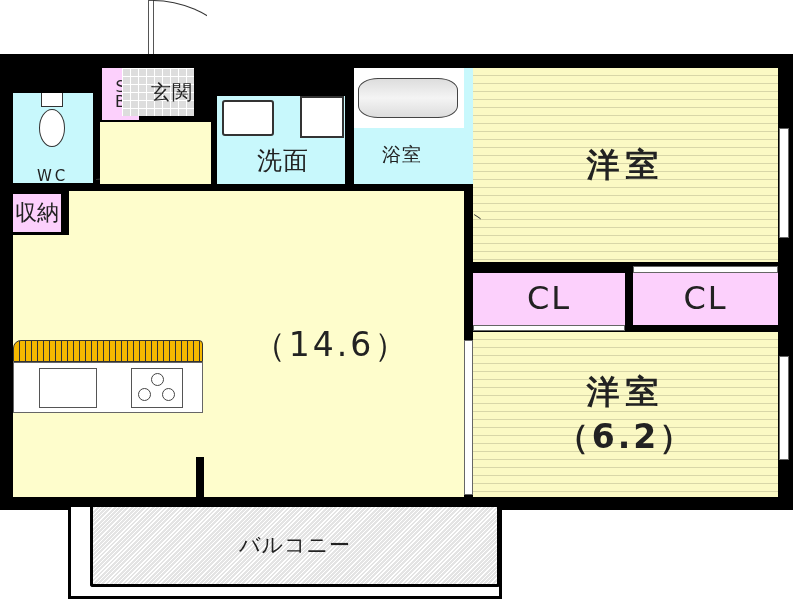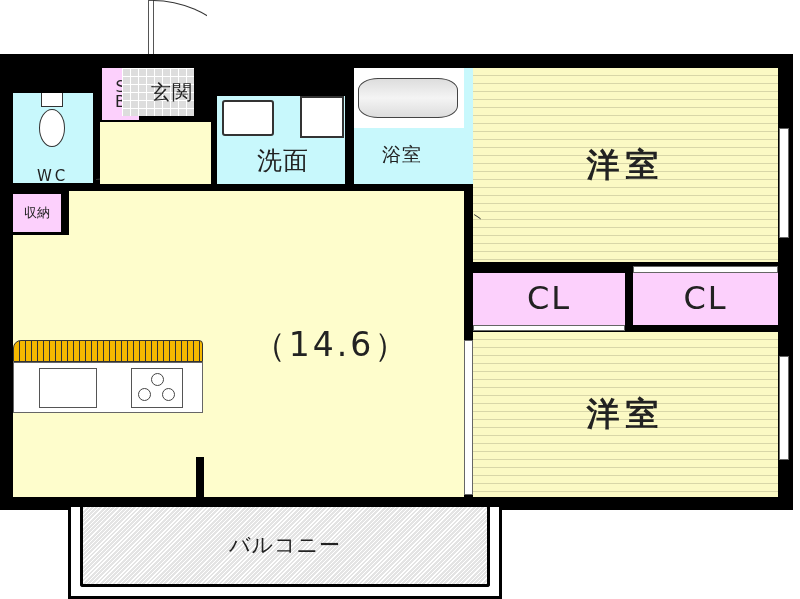--- a/index.html
+++ b/index.html
@@ -8,21 +8,21 @@
   .wall{position:absolute;background:#000;}
   .room{position:absolute;box-sizing:border-box;display:flex;flex-direction:column;align-items:center;justify-content:center;}
   .cream{background:#fefdcc;}
   .stripe{background:#fbf9c4;background-image:repeating-linear-gradient(to bottom,#fbf9c4 0px,#fbf9c4 7px,#d8d6a8 7px,#d8d6a8 8px);font-weight:bold;}
   .blue{background:#c8f8fc;}
   .pink{background:#fcd0fc;}
   .tile{background:#ddd;background-image:linear-gradient(#fff 1px,transparent 1px),linear-gradient(90deg,#fff 1px,transparent 1px);background-size:8px 8px;}
   .label{font-size:33px;letter-spacing:6px;line-height:1.35;text-align:center;white-space:nowrap;}
   .mid{font-size:32px;letter-spacing:2px;}
   .sm{font-size:20px;}
-  .balcony{background:#e4e4e4;background-image:repeating-linear-gradient(135deg,#e4e4e4 0,#e4e4e4 2px,#fff 2px,#fff 3px);}
+  .balcony{background:#e4e4e4;background-image:repeating-linear-gradient(135deg,#e4e4e4 0,#e4e4e4 2px,#fff 2px,#fff 3px);margin-left:10px;}
   .door-arc{position:absolute;border:1px solid #333;box-sizing:border-box;}
   .fix{position:absolute;border:2px solid #333;background:#fff;box-sizing:border-box;}
   .win{position:absolute;background:#fff;border:1px solid #666;box-sizing:border-box;}
 </style>
 </head>
 <body>
 
 <div class="abs" style="left:148px;top:0;width:60px;height:62px;">
   <div class="abs" style="left:0;top:0;width:6px;height:56px;background:#fff;border:1px solid #555;"></div>
   <div class="door-arc" style="left:5px;top:0;width:108px;height:112px;border-radius:0 100% 0 0;border-left:none;border-bottom:none;clip-path:inset(0 50% 50% 0);"></div>
@@ -56,21 +56,21 @@
   <span class="abs label" style="left:40px;top:48px;font-size:25px;letter-spacing:1px;">洗面</span>
 </div>
 
 <div class="room blue" style="left:354px;top:68px;width:128px;height:116px;">
   <div class="abs" style="left:0;top:0;width:110px;height:60px;background:#fff;"></div>
   <div class="abs" style="left:4px;top:10px;width:100px;height:40px;border:1px solid #444;border-radius:20px/12px;background:linear-gradient(#ddd,#f4f4f4,#ddd);"></div>
   <span class="abs label" style="left:28px;top:74px;font-size:19px;letter-spacing:1px;">浴室</span>
 </div>
 
 <div class="room pink" style="left:13px;top:194px;width:48px;height:38px;">
-  <span class="label" style="font-size:13px;letter-spacing:0;">収納</span>
+  <span class="label" style="font-size:22px;letter-spacing:0;">収納</span>
 </div>
 
 <div class="room cream" style="left:13px;top:191px;width:451px;height:306px;clip-path:polygon(0 0,100% 0,100% 100%,0 100%,0 44px,56px 44px,56px 0);">
 </div>
 <div class="room" style="left:220px;top:295px;width:190px;height:100px;">
   <span class="label" style="letter-spacing:3px;margin-left:33px;">（14.6）</span>
 </div>
 
 <div class="abs" style="left:13px;top:340px;width:190px;height:73px;">
   <div class="abs" style="left:0;top:0;width:190px;height:22px;background:#f5b800;border-radius:8px 4px 0 0;background-image:repeating-linear-gradient(90deg,#f5b800 0,#f5b800 5px,#333 5px,#333 6px);border:1px solid #333;box-sizing:border-box;"></div>
@@ -95,20 +95,21 @@
   <span class="label mid">CL</span>
 </div>
 <div class="room pink" style="left:633px;top:273px;width:145px;height:52px;">
   <span class="label mid">CL</span>
 </div>
 <div class="abs" style="left:473px;top:325px;width:152px;height:6px;background:#fff;border:1px solid #666;box-sizing:border-box;"></div>
 <div class="abs" style="left:633px;top:266px;width:145px;height:7px;background:#fff;border:1px solid #666;box-sizing:border-box;"></div>
 
 <div class="room stripe" style="left:473px;top:332px;width:305px;height:165px;">
   <span class="label">洋室</span>
+  <span class="label" style="letter-spacing:3px;">（6.2）</span>
 </div>
 <div class="win" style="left:779px;top:356px;width:10px;height:104px;"></div>
 <div class="abs" style="left:464px;top:340px;width:9px;height:155px;background:#fff;border:1px solid #666;box-sizing:border-box;"></div>
 
 <div class="abs" style="left:68px;top:507px;width:434px;height:92px;border:3px solid #000;border-top:none;background:#fff;"></div>
 <div class="room balcony" style="left:80px;top:507px;width:410px;height:80px;border:3px solid #000;border-top:none;border-radius:0 0 3px 3px;">
   <span class="label" style="font-size:21px;letter-spacing:1px;">バルコニー</span>
 </div>
 
 </body></html>

